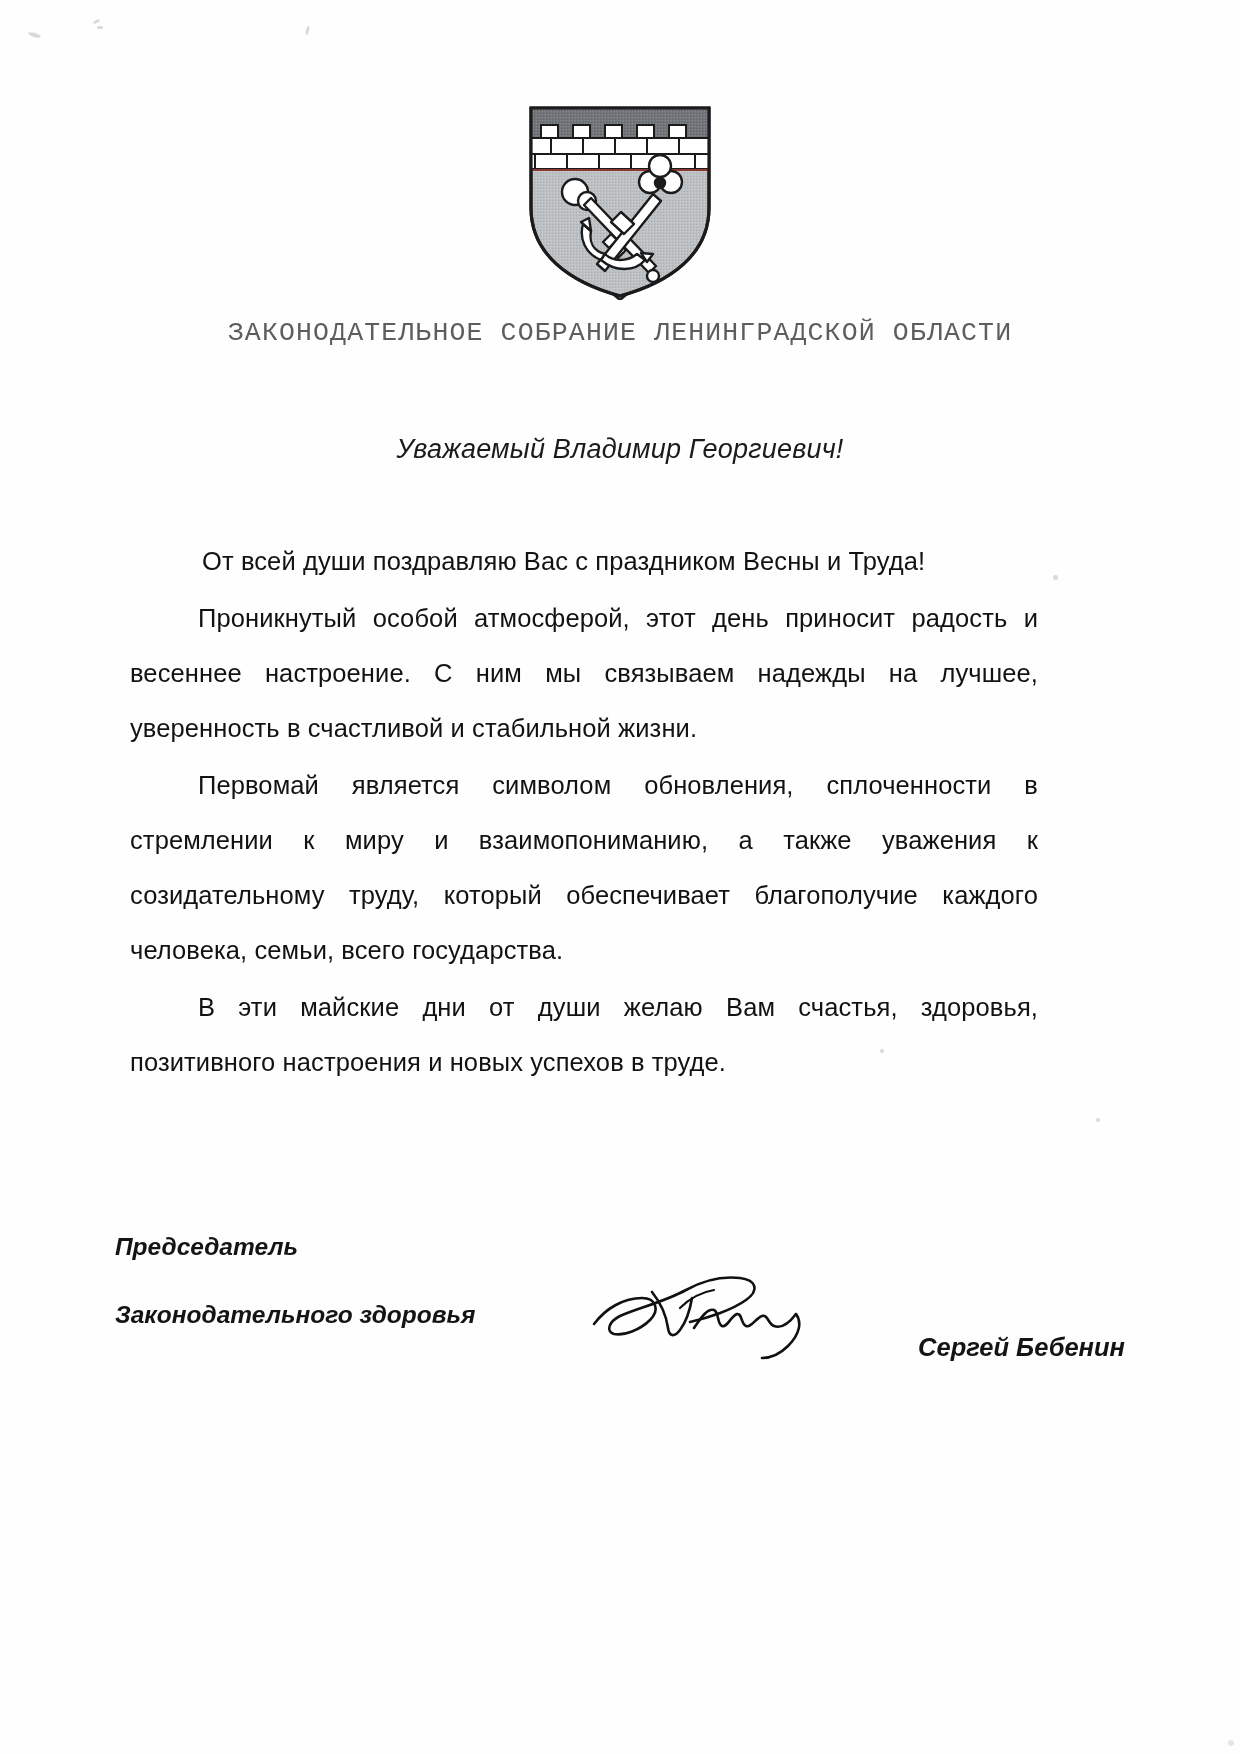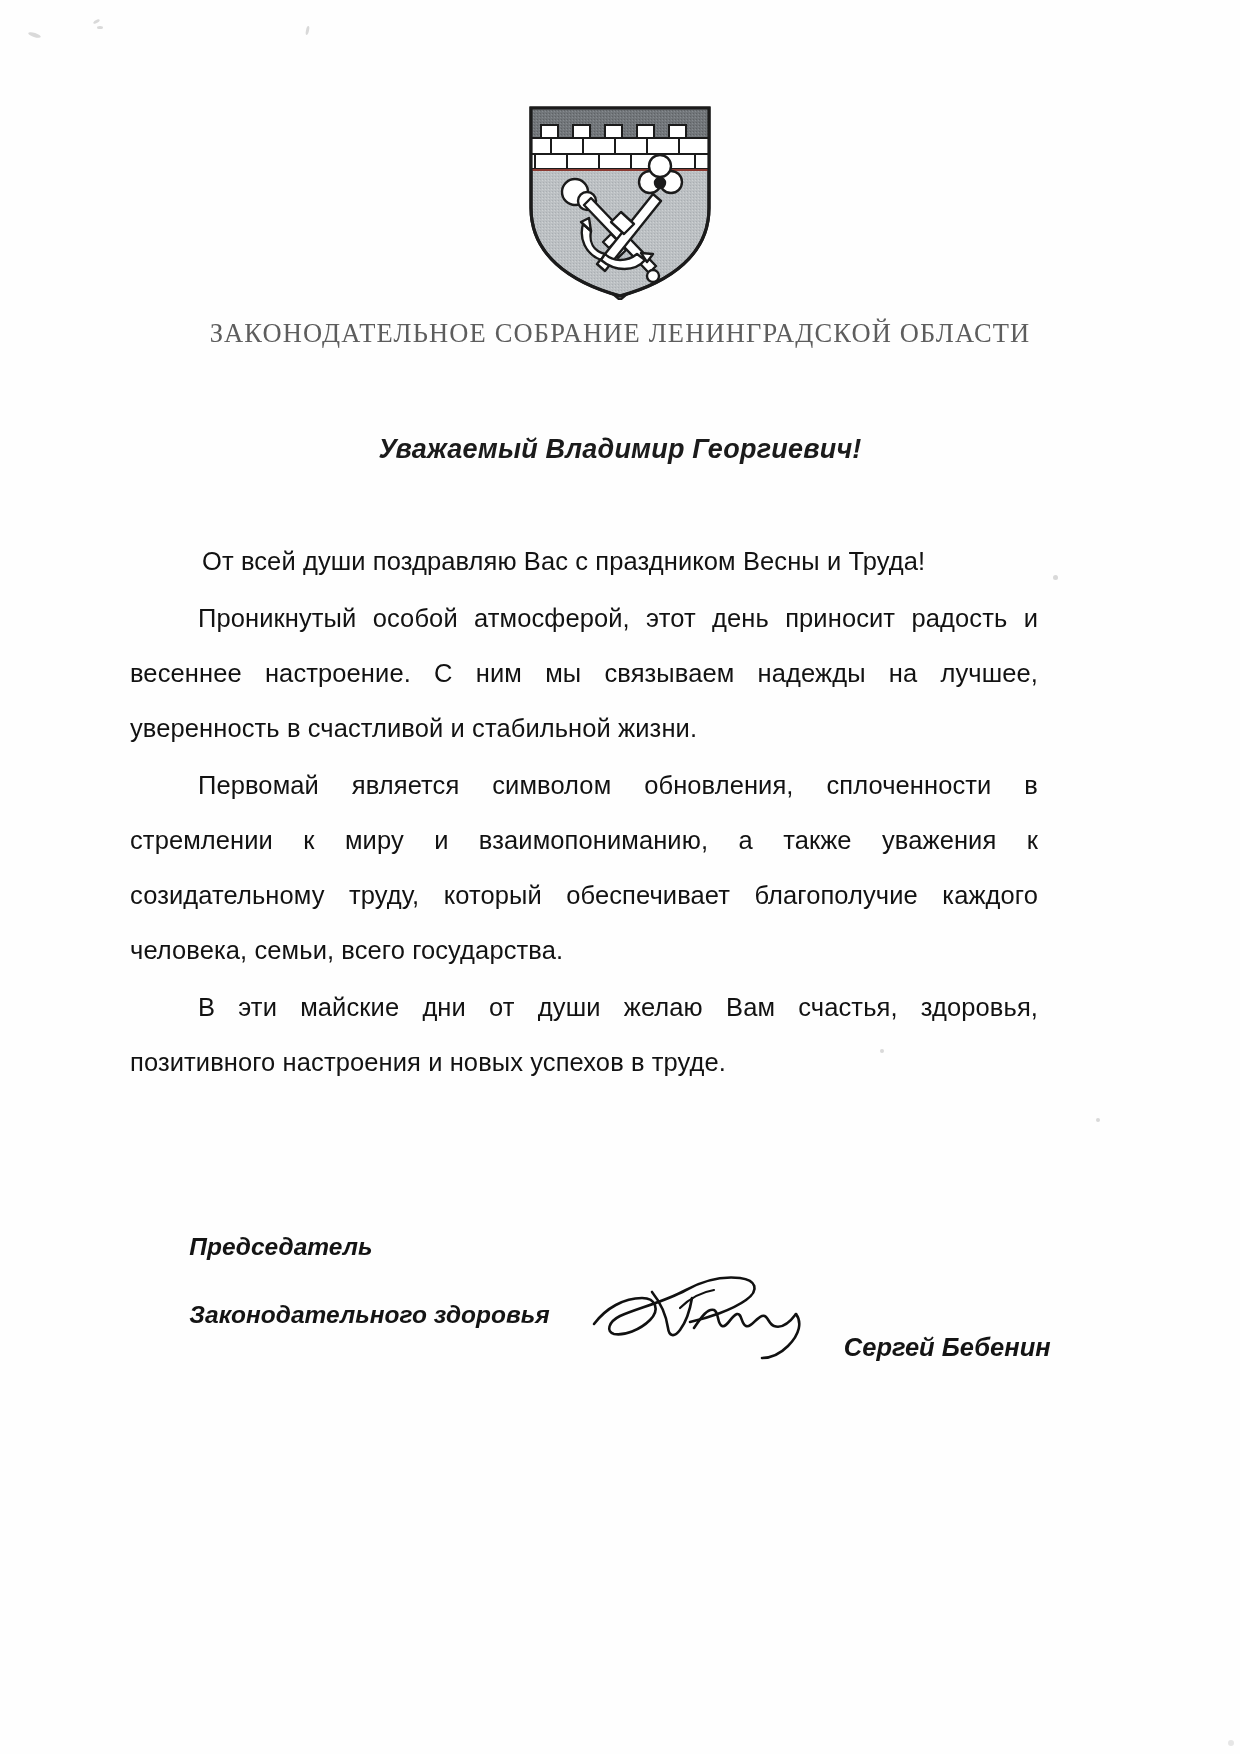--- a/index.html
+++ b/index.html
@@ -49,37 +49,37 @@
   }
   .emblem { display: block; }
 
   
   .org-title {
     position: absolute;
     top: 318px;
     left: 0;
     right: 0;
     text-align: center;
-    font-family: Liberation Serif, serif;
+    font-family: Liberation Mono, monospace;
     font-size: 26.5px;
     letter-spacing: 1.15px;
     color: #5d5d5d;
     white-space: nowrap;
     font-weight: 400;
   }
 
   
   .salutation {
     position: absolute;
     top: 434px;
     left: 0;
     right: 0;
     text-align: center;
     font-size: 27px;
-    font-weight: bold;
+    font-weight: normal;
     font-style: italic;
     color: #1b1b1b;
     letter-spacing: .2px;
   }
 
   
   .body-text {
     position: absolute;
     top: 534px;
     left: 118px;
@@ -98,21 +98,21 @@
   .para.p1 { text-indent: 72px; }
 
   
   .sign-block {
     position: absolute;
     top: 1196px;
     left: 115px;
     width: 1010px;
     display: flex;
     align-items: flex-end;
-    justify-content: center;
+    justify-content: space-between;
   }
   .sign-title {
     font-size: 24.5px;
     font-weight: bold;
     font-style: italic;
     line-height: 34px;
     color: #141414;
     white-space: pre-line;
     padding-bottom: 2px;
   }

